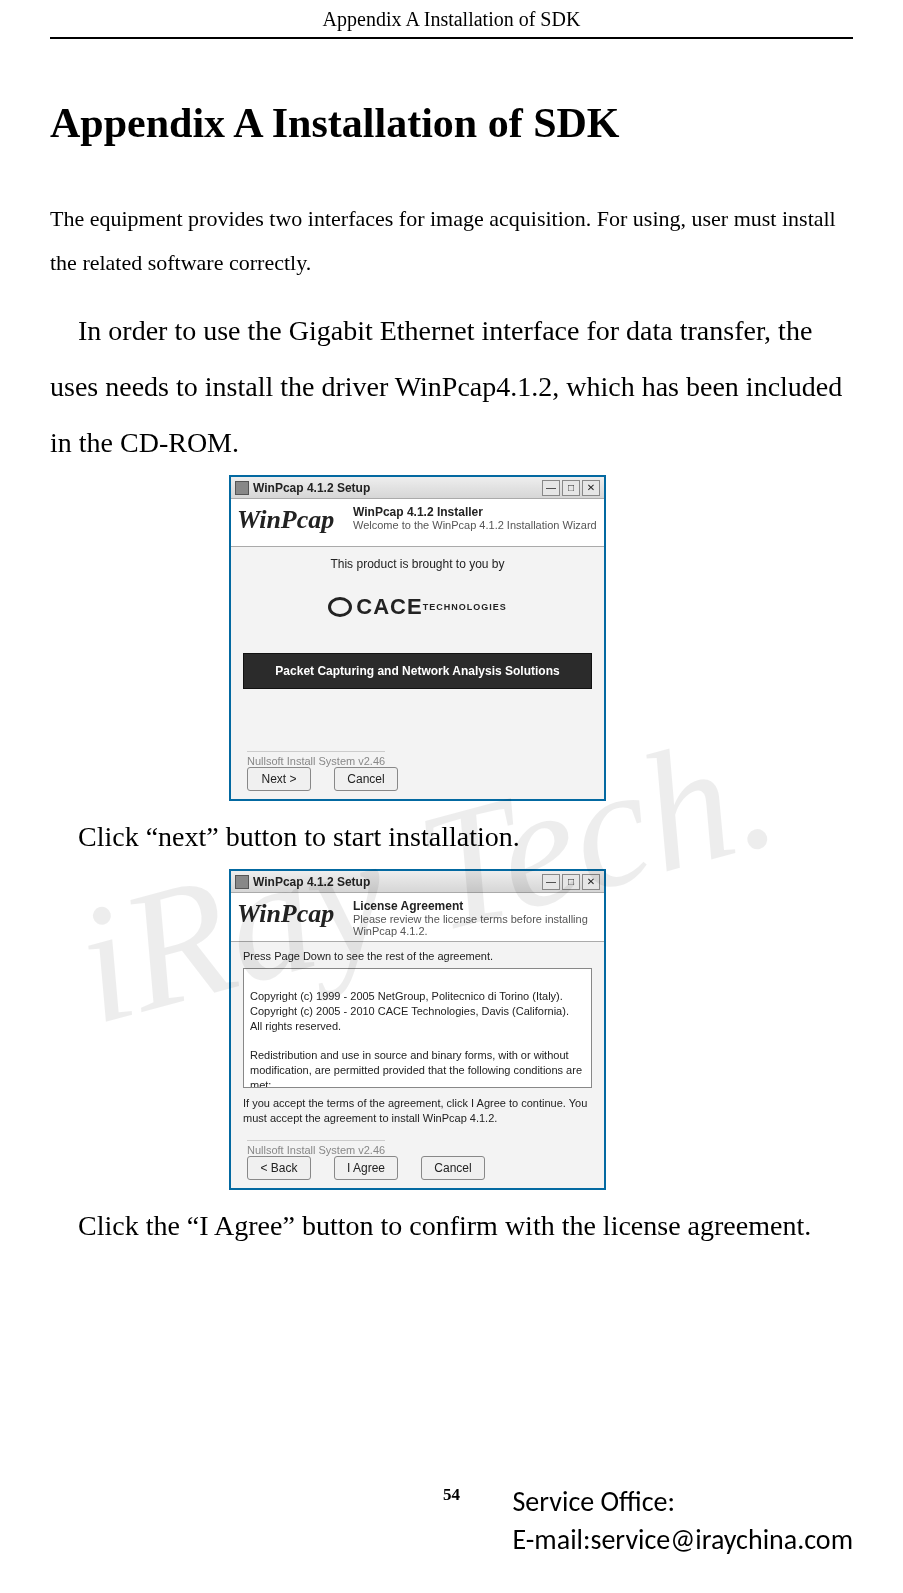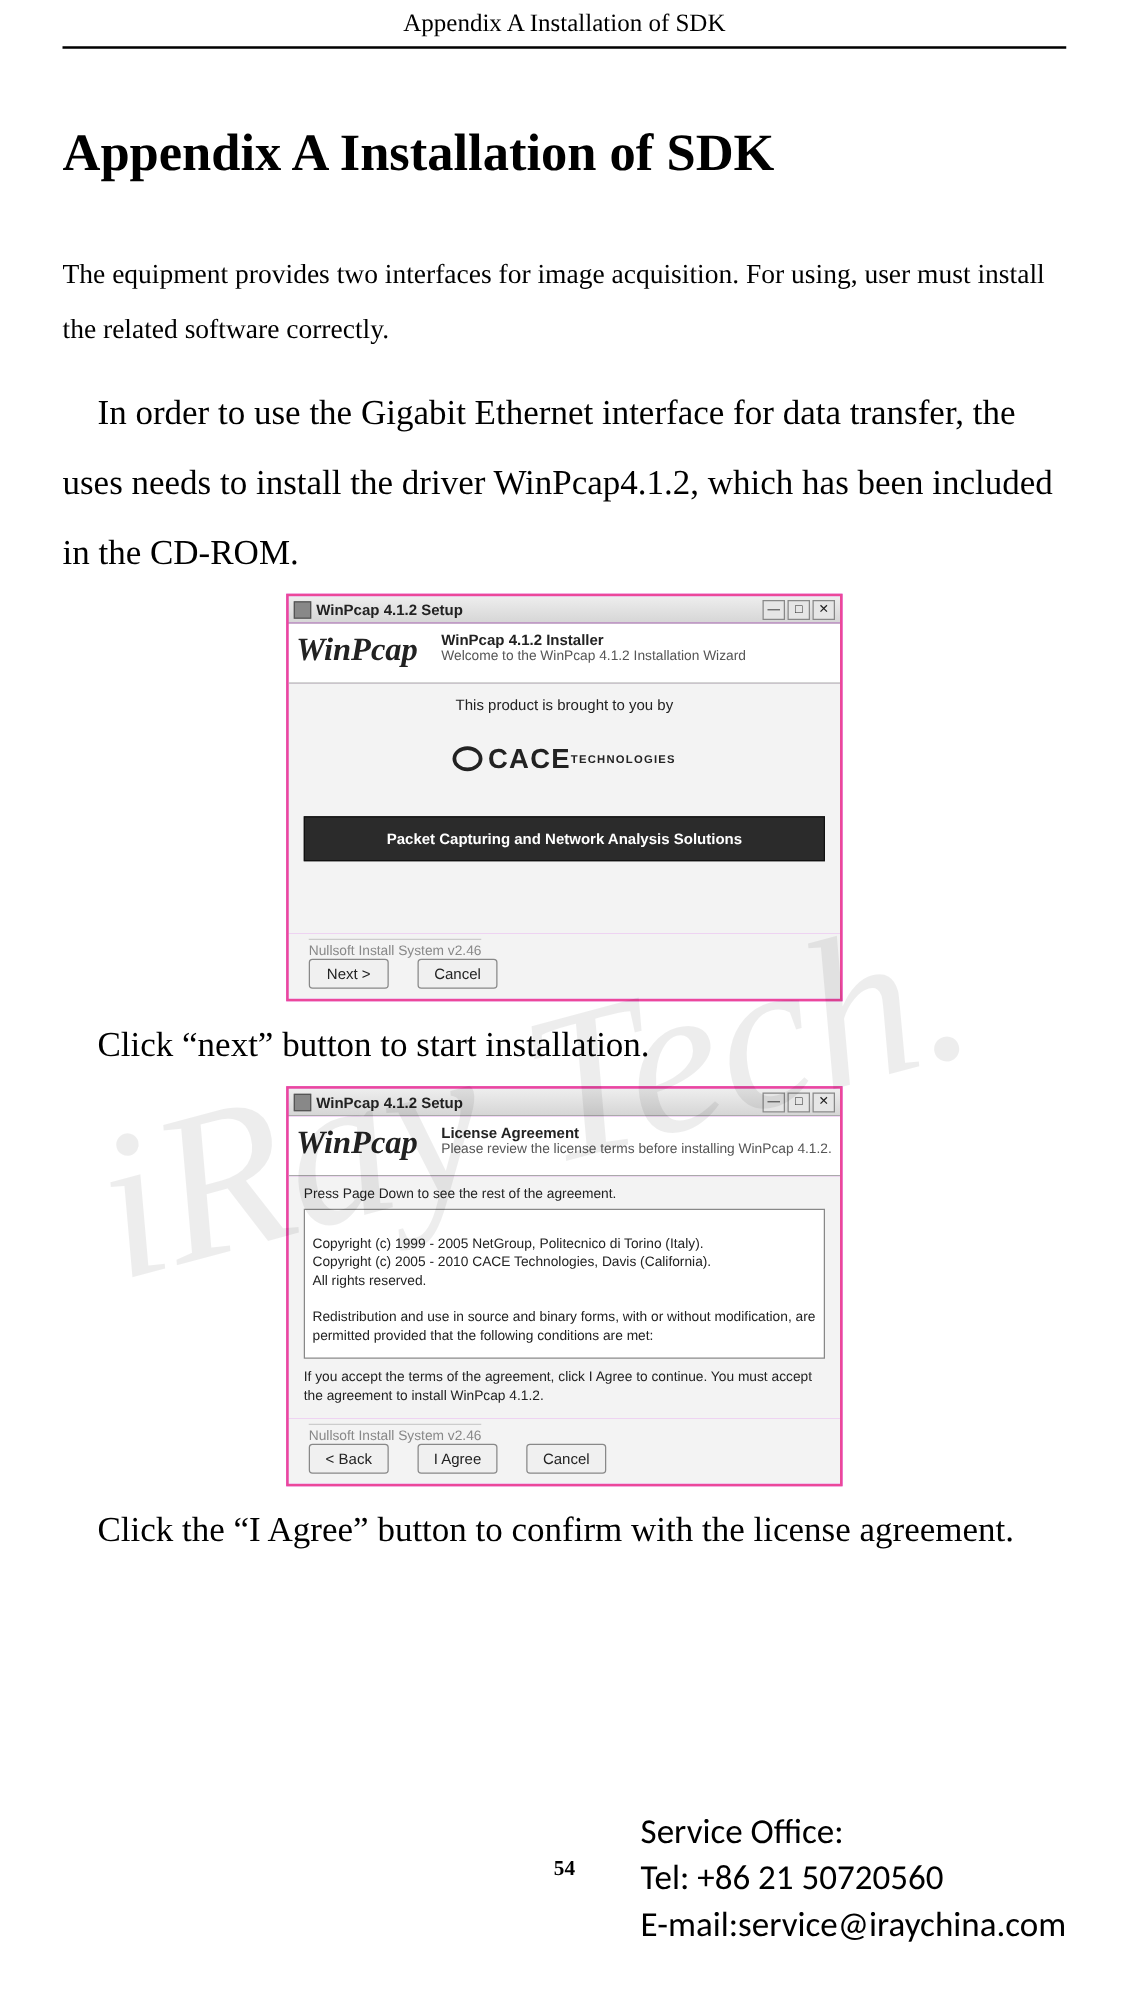--- a/index.html
+++ b/index.html
@@ -42,23 +42,23 @@
       font-size: 28px;
       line-height: 2.0;
       margin-bottom: 4px;
       text-indent: 28px;
     }
     .installer-wrap {
       margin: 4px auto 8px;
       width: 445px;
     }
     .installer {
-      width: 445px;
-      border: 2px solid #ec4899;
-      background: #d946ef;
+      width: 377px;
+      border: 2px solid #0369a1;
+      background: #c2410c;
       font-family: Tahoma, Arial, sans-serif;
       font-size: 12px;
       color: #222;
     }
     .titlebar {
       display: flex;
       align-items: center;
       justify-content: space-between;
       background: linear-gradient(#eee, #d6d6d6);
       padding: 2px 4px;
@@ -328,15 +328,14 @@
     </div>
   </div>
 
   <p class="para indent-para">Click the “I Agree” button to confirm with the license agreement.</p>
 </div>
 
 <div class="page-number">54</div>
 
 <div class="footer-contact">
   <div>Service Office:</div>
-  <div>Tel: +86 21 50720560</div>
   <div>E-mail:service@iraychina.com</div>
 </div>
 
 </body></html>

